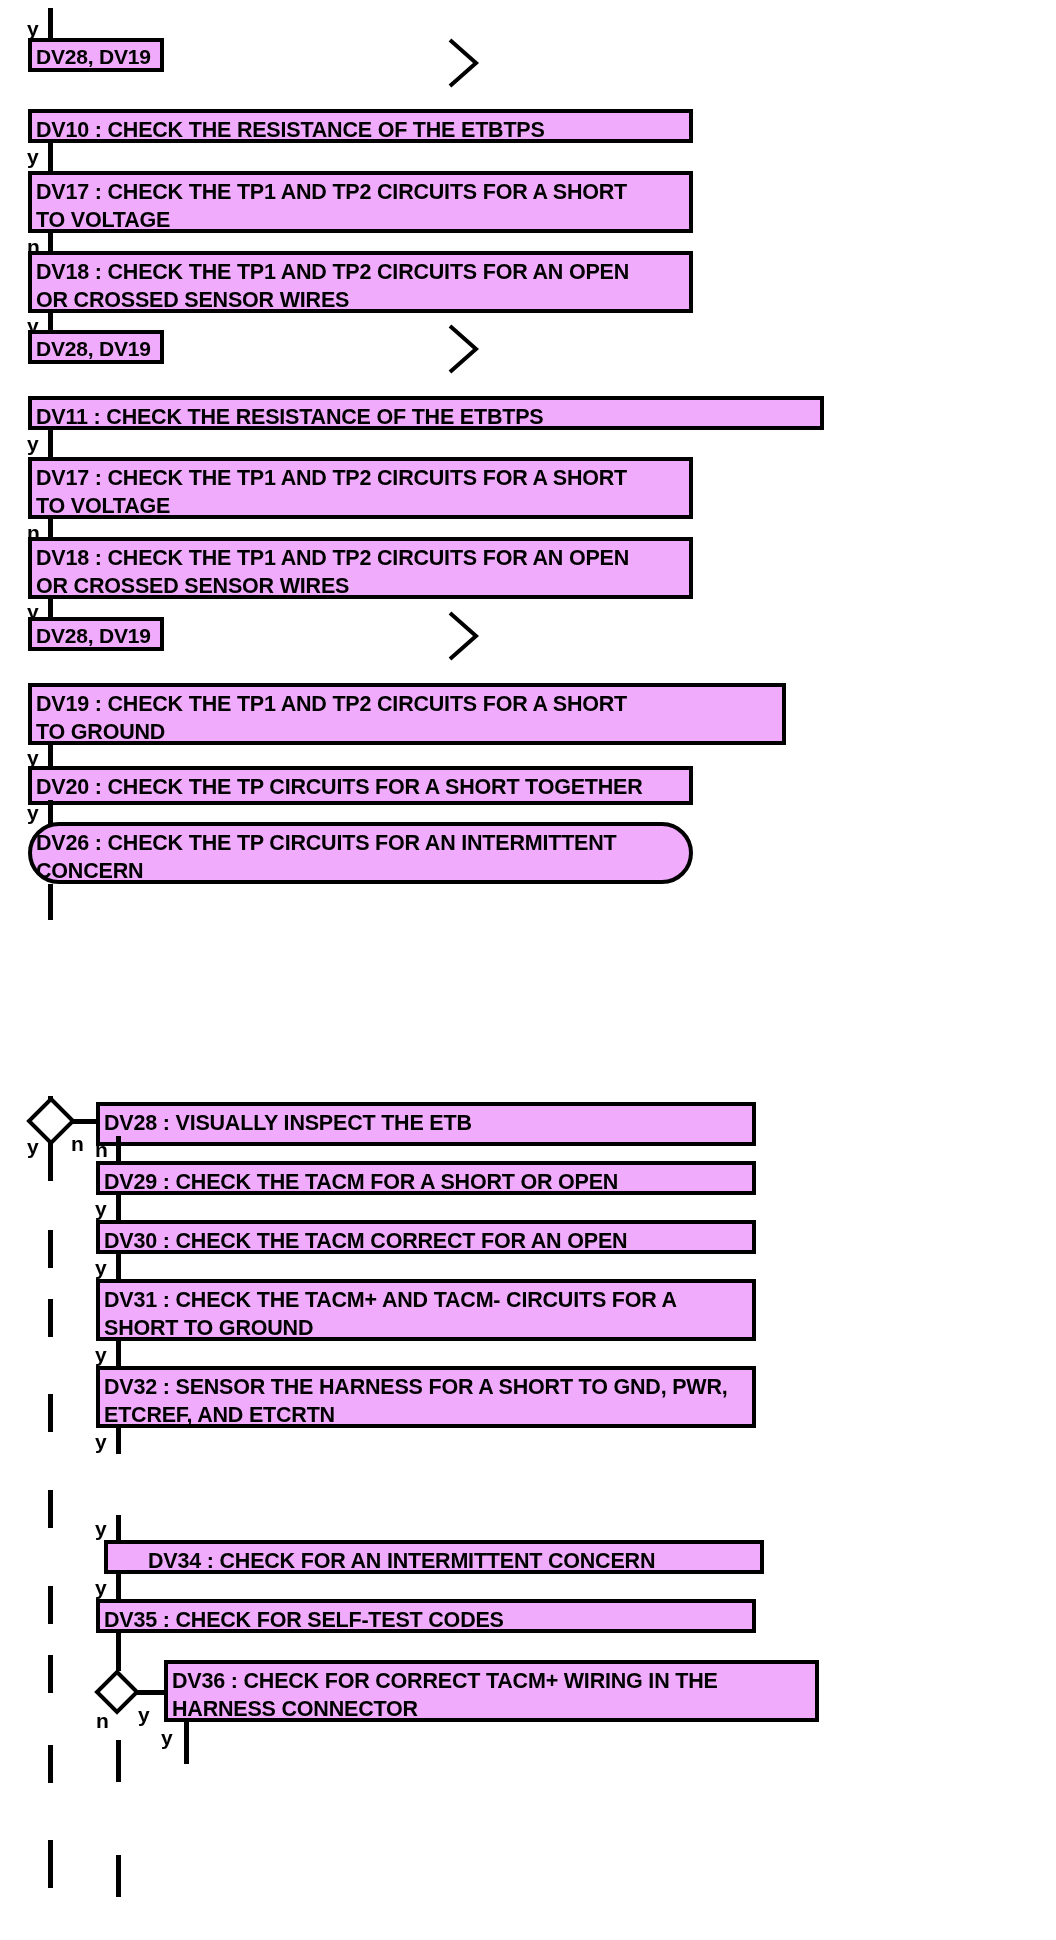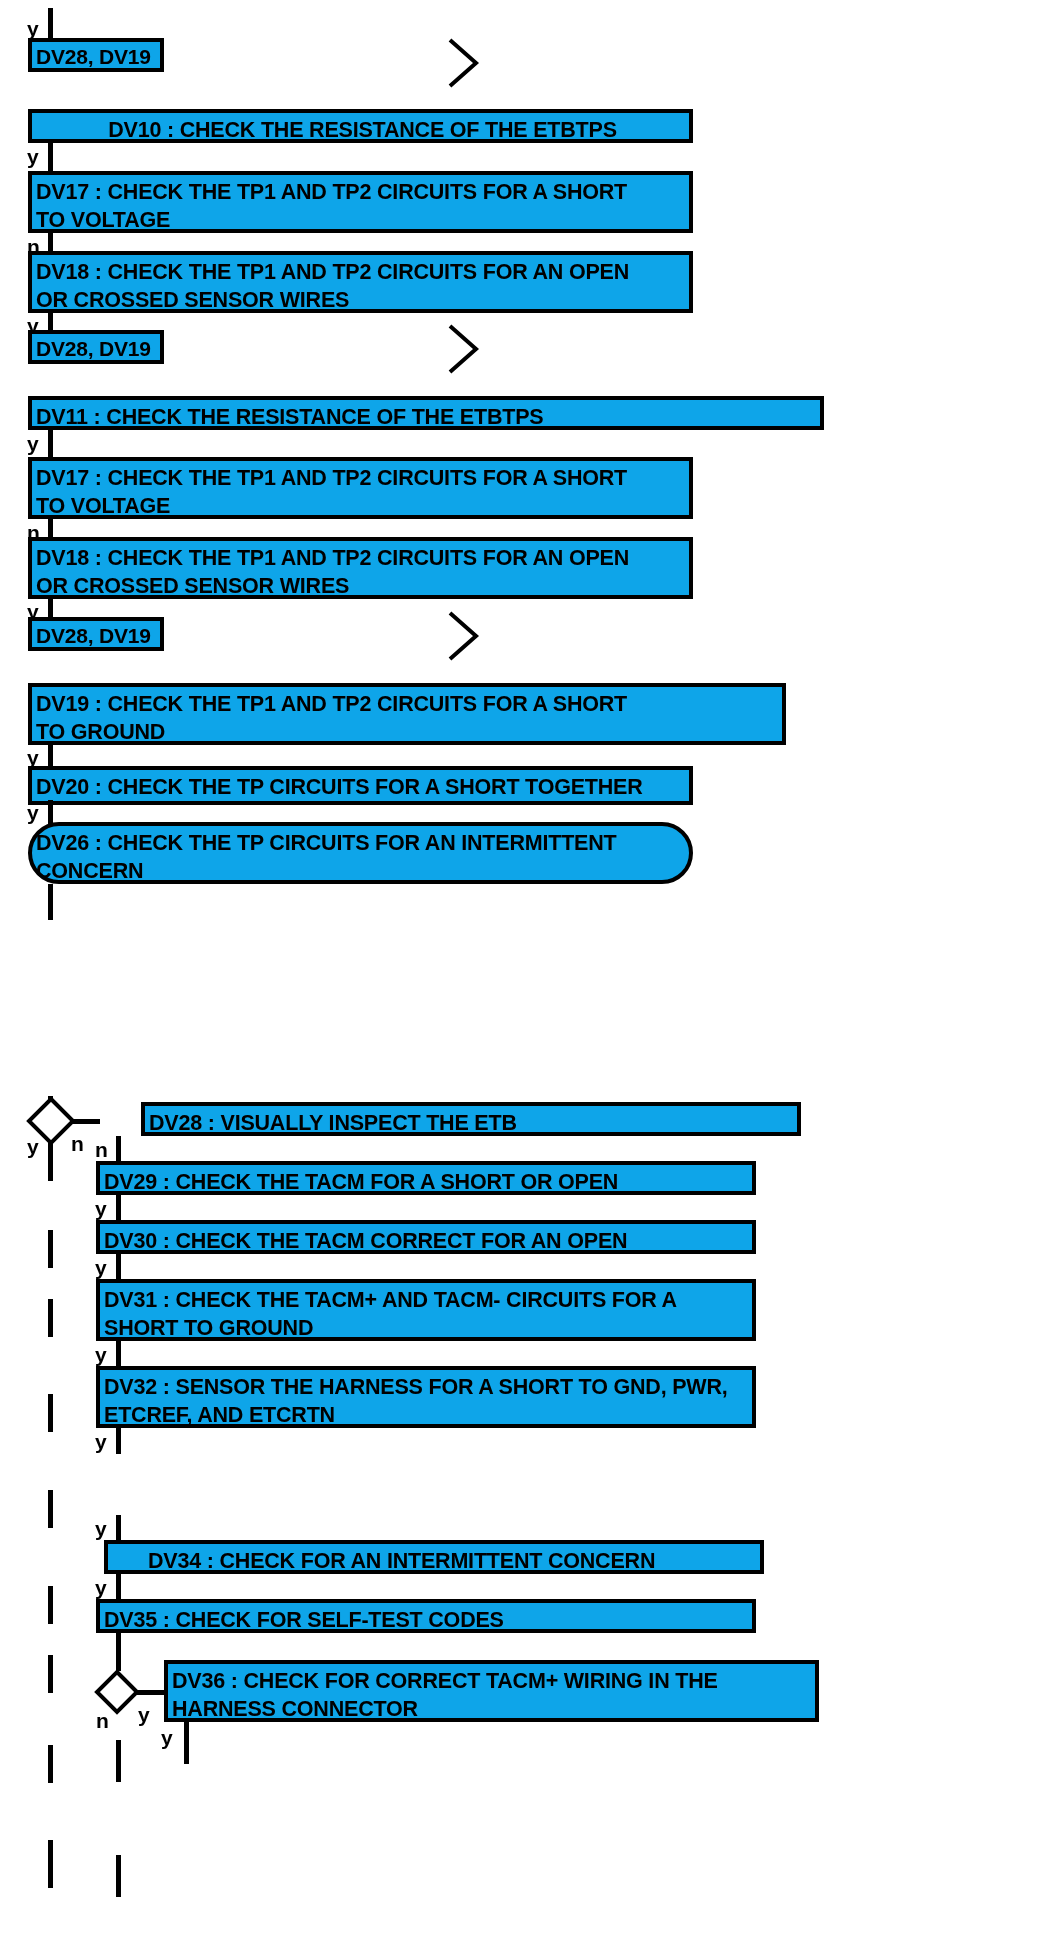--- a/index.html
+++ b/index.html
@@ -12,21 +12,21 @@
     width: 1056px;
     height: 1940px;
     background: #ffffff;
     font-family: "Liberation Sans", sans-serif;
     overflow: hidden;
   }
   .node {
     position: absolute;
     box-sizing: border-box;
     border: 4px solid #000000;
-    background: #0ea5e9;
+    background: #f0abfc;
     font-weight: bold;
     font-size: 21.5px;
     line-height: 28px;
     letter-spacing: -0.2px;
     color: #000000;
     padding: 3px 0 3px 4px;
     white-space: pre-line;
     text-align: left;
   }
   .node.small {
@@ -64,21 +64,21 @@
 <div id="canvas">
 
   <div class="vline" style="left:48px; top:8px; height:30px;"></div>
   <div class="branchlabel" style="left:27px; top:18px;">y</div>
   <div class="node small" style="left:28px; top:38px; width:136px; height:34px;">DV28, DV19</div>
 
   <svg class="chevron" style="left:430px; top:32px;" width="70" height="62" viewBox="0 0 70 62">
     <polyline points="20,8 46,31 20,54" fill="none" stroke="#000000" stroke-width="4"></polyline>
   </svg>
 
-  <div class="node" style="left:28px; top:109px; width:665px; height:34px;text-align:center;">DV10 : CHECK THE RESISTANCE OF THE ETBTPS</div>
+  <div class="node" style="left:28px; top:109px; width:665px; height:34px;">DV10 : CHECK THE RESISTANCE OF THE ETBTPS</div>
   <div class="vline" style="left:48px; top:143px; height:28px;"></div>
   <div class="branchlabel" style="left:27px; top:146px;">y</div>
 
   <div class="node" style="left:28px; top:171px; width:665px; height:62px;">DV17 : CHECK THE TP1 AND TP2 CIRCUITS FOR A SHORT
 TO VOLTAGE</div>
   <div class="vline" style="left:48px; top:233px; height:28px;"></div>
   <div class="branchlabel" style="left:27px; top:236px;">n</div>
 
   <div class="node" style="left:28px; top:251px; width:665px; height:62px;">DV18 : CHECK THE TP1 AND TP2 CIRCUITS FOR AN OPEN
 OR CROSSED SENSOR WIRES</div>
@@ -139,21 +139,21 @@
 
   <div class="vline" style="left:48px; top:1230px; height:38px;"></div>
   <div class="vline" style="left:48px; top:1299px; height:38px;"></div>
   <div class="vline" style="left:48px; top:1394px; height:38px;"></div>
   <div class="vline" style="left:48px; top:1490px; height:38px;"></div>
   <div class="vline" style="left:48px; top:1586px; height:38px;"></div>
   <div class="vline" style="left:48px; top:1655px; height:38px;"></div>
   <div class="vline" style="left:48px; top:1745px; height:38px;"></div>
   <div class="vline" style="left:48px; top:1840px; height:48px;"></div>
 
-  <div class="node" style="left:96px; top:1102px; width:660px; height:34px;margin-left:45px;">DV28 : VISUALLY INSPECT THE ETB</div>
+  <div class="node" style="left:96px; top:1102px; width:660px; height:44px;">DV28 : VISUALLY INSPECT THE ETB</div>
   <div class="vline" style="left:116px; top:1136px; height:26px;"></div>
   <div class="branchlabel" style="left:95px; top:1139px;">n</div>
 
   <div class="node" style="left:96px; top:1161px; width:660px; height:34px;">DV29 : CHECK THE TACM FOR A SHORT OR OPEN</div>
   <div class="vline" style="left:116px; top:1195px; height:26px;"></div>
   <div class="branchlabel" style="left:95px; top:1198px;">y</div>
 
   <div class="node" style="left:96px; top:1220px; width:660px; height:34px;">DV30 : CHECK THE TACM CORRECT FOR AN OPEN</div>
   <div class="vline" style="left:116px; top:1254px; height:26px;"></div>
   <div class="branchlabel" style="left:95px; top:1257px;">y</div>

